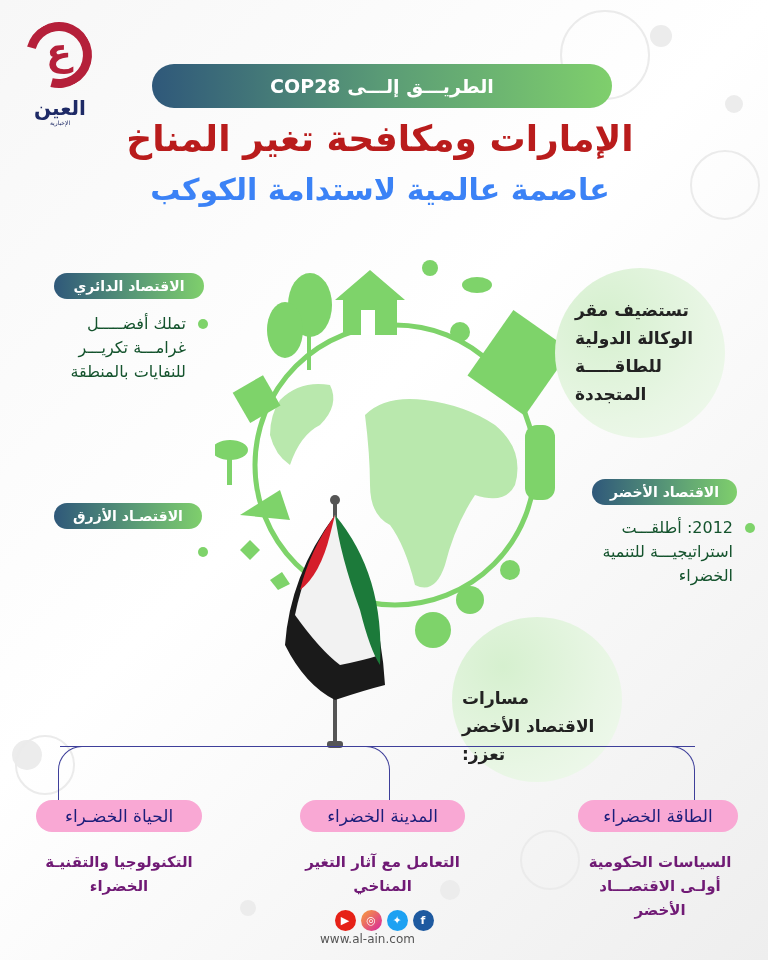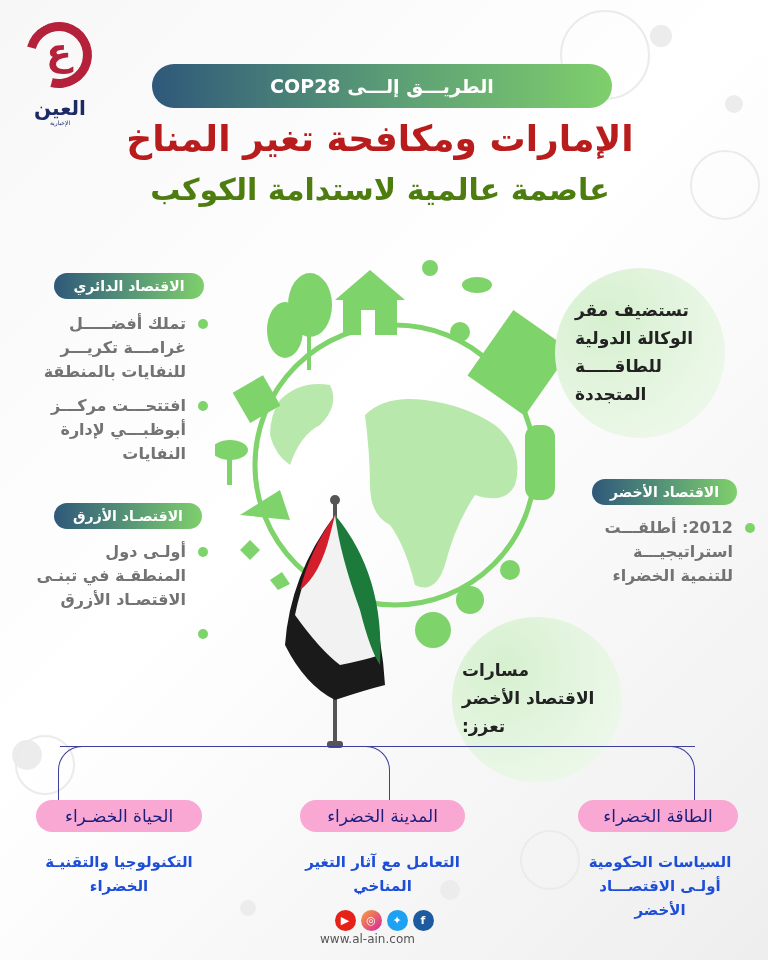--- a/index.html
+++ b/index.html
@@ -42,35 +42,35 @@
     background: linear-gradient(90deg, #2f587a 0%, #5a9b76 50%, #7fcf6c 100%);
     color: #fff; font-size: 19px; font-weight: bold;
     display: flex; align-items: center; justify-content: center; direction: rtl;
   }
   #title {
     left: 100px; top: 118px; width: 560px; text-align: center; direction: rtl;
     font-size: 36px; font-weight: bold; color: #b91c1c;
   }
   #subtitle {
     left: 100px; top: 172px; width: 560px; text-align: center; direction: rtl;
-    font-size: 30px; font-weight: bold; color: #4d7c0f;
+    font-size: 30px; font-weight: bold; color: #3b82f6;
   }
 
   
   .pill {
     position: absolute; height: 26px; border-radius: 13px;
     background: linear-gradient(90deg, #2f587a 0%, #5a9b76 55%, #7fcf6c 100%);
     color: #fff; font-size: 14px; font-weight: bold; direction: rtl;
     display: flex; align-items: center; justify-content: center; padding: 0 12px;
   }
 
   .bullet-block { position: absolute; direction: rtl; text-align: right; }
   .bullet {
-    position: relative; padding-right: 22px; font-size: 16px; font-weight: bold;
-    line-height: 24px; color: #737373; margin-bottom: 10px; text-align: right;
+    position: relative; padding-right: 22px; font-size: 16px; font-weight: normal;
+    line-height: 24px; color: #14532d; margin-bottom: 10px; text-align: right;
   }
   .bullet .dot {
     position: absolute; right: 0; top: 7px; width: 10px; height: 10px;
     border-radius: 50%; background: #7ed36a;
   }
 
   .circle-bg {
     position: absolute; border-radius: 50%;
     background: radial-gradient(circle at 30% 30%, #d6f0cf 0%, #e8f6e4 60%, #f1f9ef 100%);
   }
@@ -86,21 +86,21 @@
   
   .line { position: absolute; border-color: #3e3f9a; border-style: solid; border-width: 0; }
 
   .green-pill {
     position: absolute; height: 32px; border-radius: 16px; background: #f9a8d4;
     color: #1b1d7a; font-size: 17px; direction: rtl;
     display: flex; align-items: center; justify-content: center;
   }
   .green-desc {
     position: absolute; text-align: center; direction: rtl;
-    font-size: 15px; font-weight: bold; line-height: 24px; color: #1d4ed8;
+    font-size: 15px; font-weight: bold; line-height: 24px; color: #701a75;
   }
 
   
   #social { left: 334px; top: 910px; width: 100px; height: 22px; display: flex; gap: 5px; justify-content: center; }
   .soc {
     width: 21px; height: 21px; border-radius: 50%; color: #fff; font-size: 11px; font-weight: bold;
     display: flex; align-items: center; justify-content: center;
   }
   #site { left: 320px; top: 932px; width: 130px; font-size: 12px; color: #555; font-family: "DejaVu Sans", sans-serif; }
 </style>
@@ -183,39 +183,37 @@
     <path d="M65 20 q-45 60 -50 130 q20 40 50 55 q30 -10 50 -15 q-5 -90 -50 -170z" fill="#1a1a1a"></path>
     <path d="M65 20 q-30 50 -40 100 q25 35 45 50 q25 -5 40 -10 q-5 -80 -45 -140z" fill="#f2f2f2"></path>
     <path d="M65 20 q-25 35 -35 75 q20 -15 30 -55 z" fill="#d51e2b"></path>
     <path d="M65 20 q5 40 25 95 q10 40 20 55 q5 -90 -45 -150z" fill="#1c7a3a"></path>
   </svg>
 </div>
 
 <div class="pill" style="left:54px;top:273px;width:150px;">الاقتصاد الدائري</div>
 <div class="bullet-block" style="left:30px;top:312px;width:178px;">
   <div class="bullet"><span class="dot"></span><span>تملك أفضـــــل غرامـــة تكريـــر للنفايات بالمنطقة</span></div>
-  <div class="bullet"><span class="dot"></span><span>افتتحـــت مركـــز أبوظبـــي لإدارة النفايات</span></div>
 </div>
 
 <div class="pill" style="left:54px;top:503px;width:148px;">الاقتصـاد الأزرق</div>
 <div class="bullet-block" style="left:30px;top:540px;width:178px;">
-  <div class="bullet"><span class="dot"></span><span>أولـى دول المنطقـة في تبنـى الاقتصـاد الأزرق</span></div>
   <div class="bullet"><span class="dot"></span></div>
 </div>
 
 <div class="circle-bg" style="left:555px;top:268px;width:170px;height:170px;"></div>
 <div class="circle-text" style="left:575px;top:296px;width:130px;">تستضيف مقر الوكالة الدولية للطاقـــــة المتجددة</div>
 
 <div class="pill" style="left:592px;top:479px;width:145px;">الاقتصاد الأخضر</div>
 <div class="bullet-block" style="left:585px;top:516px;width:170px;">
   <div class="bullet"><span class="dot"></span><span>2012: أطلقـــت استراتيجيـــة للتنمية الخضراء</span></div>
 </div>
 
 <div class="circle-bg" style="left:452px;top:617px;width:170px;height:165px;"></div>
-<div class="circle-text" style="left:462px;top:656px;width:140px;">مسارات الاقتصاد الأخضر تعزز:</div>
+<div class="circle-text" style="left:462px;top:684px;width:140px;">مسارات الاقتصاد الأخضر تعزز:</div>
 
 <div class="line" style="left:60px;top:746px;width:635px;border-top-width:1.5px;"></div>
 <div class="line" style="left:58px;top:746px;width:30px;height:60px;border-top-width:1.5px;border-left-width:1.5px;border-top-left-radius:24px;"></div>
 <div class="line" style="left:360px;top:746px;width:30px;height:60px;border-top-width:1.5px;border-right-width:1.5px;border-top-right-radius:24px;"></div>
 <div class="line" style="left:665px;top:746px;width:30px;height:60px;border-top-width:1.5px;border-right-width:1.5px;border-top-right-radius:24px;"></div>
 
 <div class="green-pill" style="left:578px;top:800px;width:160px;">الطاقة الخضراء</div>
 <div class="green-desc" style="left:580px;top:850px;width:160px;">السياسات الحكومية أولـى الاقتصـــاد الأخضر</div>
 
 <div class="green-pill" style="left:300px;top:800px;width:165px;">المدينة الخضراء</div>

